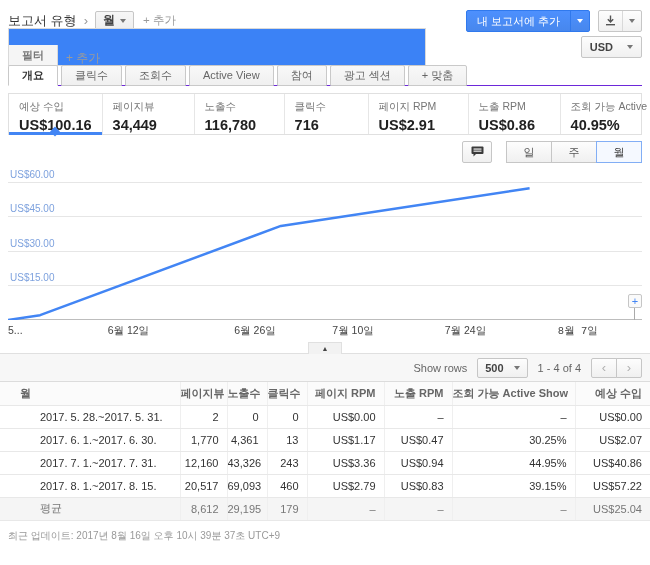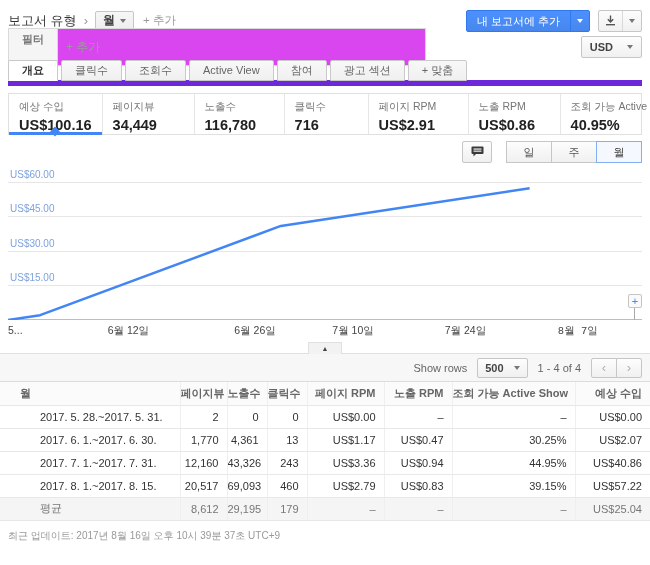--- a/index.html
+++ b/index.html
@@ -23,32 +23,32 @@
   .btn-blue .seg { width:19px; display:flex; align-items:center; justify-content:center;
     border-left:1px solid #3079ed; }
   .btn-blue .caret { border-top-color:#fff; }
   .btn-gray { display:inline-flex; height:22px; border:1px solid #c6c6c6; border-radius:2px;
     background:linear-gradient(#fdfdfd,#f0f0f0); cursor:pointer; }
   .btn-gray .seg { display:flex; align-items:center; justify-content:center; padding:0 6px; }
   .btn-gray .seg + .seg { border-left:1px solid #d9d9d9; }
 
   
   .filterbar { margin:4px 8px 0 8px; height:22px; justify-content:space-between; }
-  .filterbox { display:flex; width:418px; height:38px; border:1px solid #d9d9d9; background:#d946ef; }
+  .filterbox { display:flex; width:418px; height:38px; border:1px solid #d9d9d9; background:#3b82f6;align-items:flex-end; }
   .filterbox .flabel { background:#f5f5f5; border-right:1px solid #d9d9d9; padding:0 13px;
     font-size:11px; font-weight:bold; color:#777; line-height:20px; }
   .filterbox input { flex:1; border:0; outline:0; padding:0 8px; font-size:12px; color:#333;
     font-family:inherit; background:transparent; }
   .filterbox input::placeholder { color:#9a9a9a; }
   .smallbtn { height:22px; display:inline-flex; align-items:center; gap:14px; padding:0 8px;
     border:1px solid #c6c6c6; border-radius:2px; background:linear-gradient(#fdfdfd,#f0f0f0);
     font-size:11px; font-weight:bold; color:#444; cursor:pointer; }
 
   
-  .tabs { margin:6px 8px 0 8px; display:flex; align-items:flex-end; border-bottom:6px solid #6d28d9; height:22px; }
+  .tabs { margin:6px 8px 0 8px; display:flex; align-items:flex-end; border-bottom:1px solid #6d28d9; height:22px; }
   .tab { height:21px; line-height:19px; padding:0 13px; margin-right:3px; margin-bottom:-1px;
     border:1px solid #c9c9c9; border-radius:2px 2px 0 0; background:linear-gradient(#f8f8f8,#f0f0f0);
     font-size:11px; color:#666; cursor:pointer; white-space:nowrap; }
   .tab.active { background:#fff; border-bottom:1px solid #fff; font-weight:bold; color:#333; }
 
   
   .stats { margin:7px 8px 0 8px; display:flex; border:1px solid #e0e0e0; height:42px; }
   .stat { position:relative; padding:6px 10px 0 10px; flex:0 0 auto; cursor:pointer; }
   .stat + .stat { border-left:1px solid #e6e6e6; }
   .stat .slabel { font-size:10.5px; color:#757575; white-space:nowrap; overflow:hidden; }

